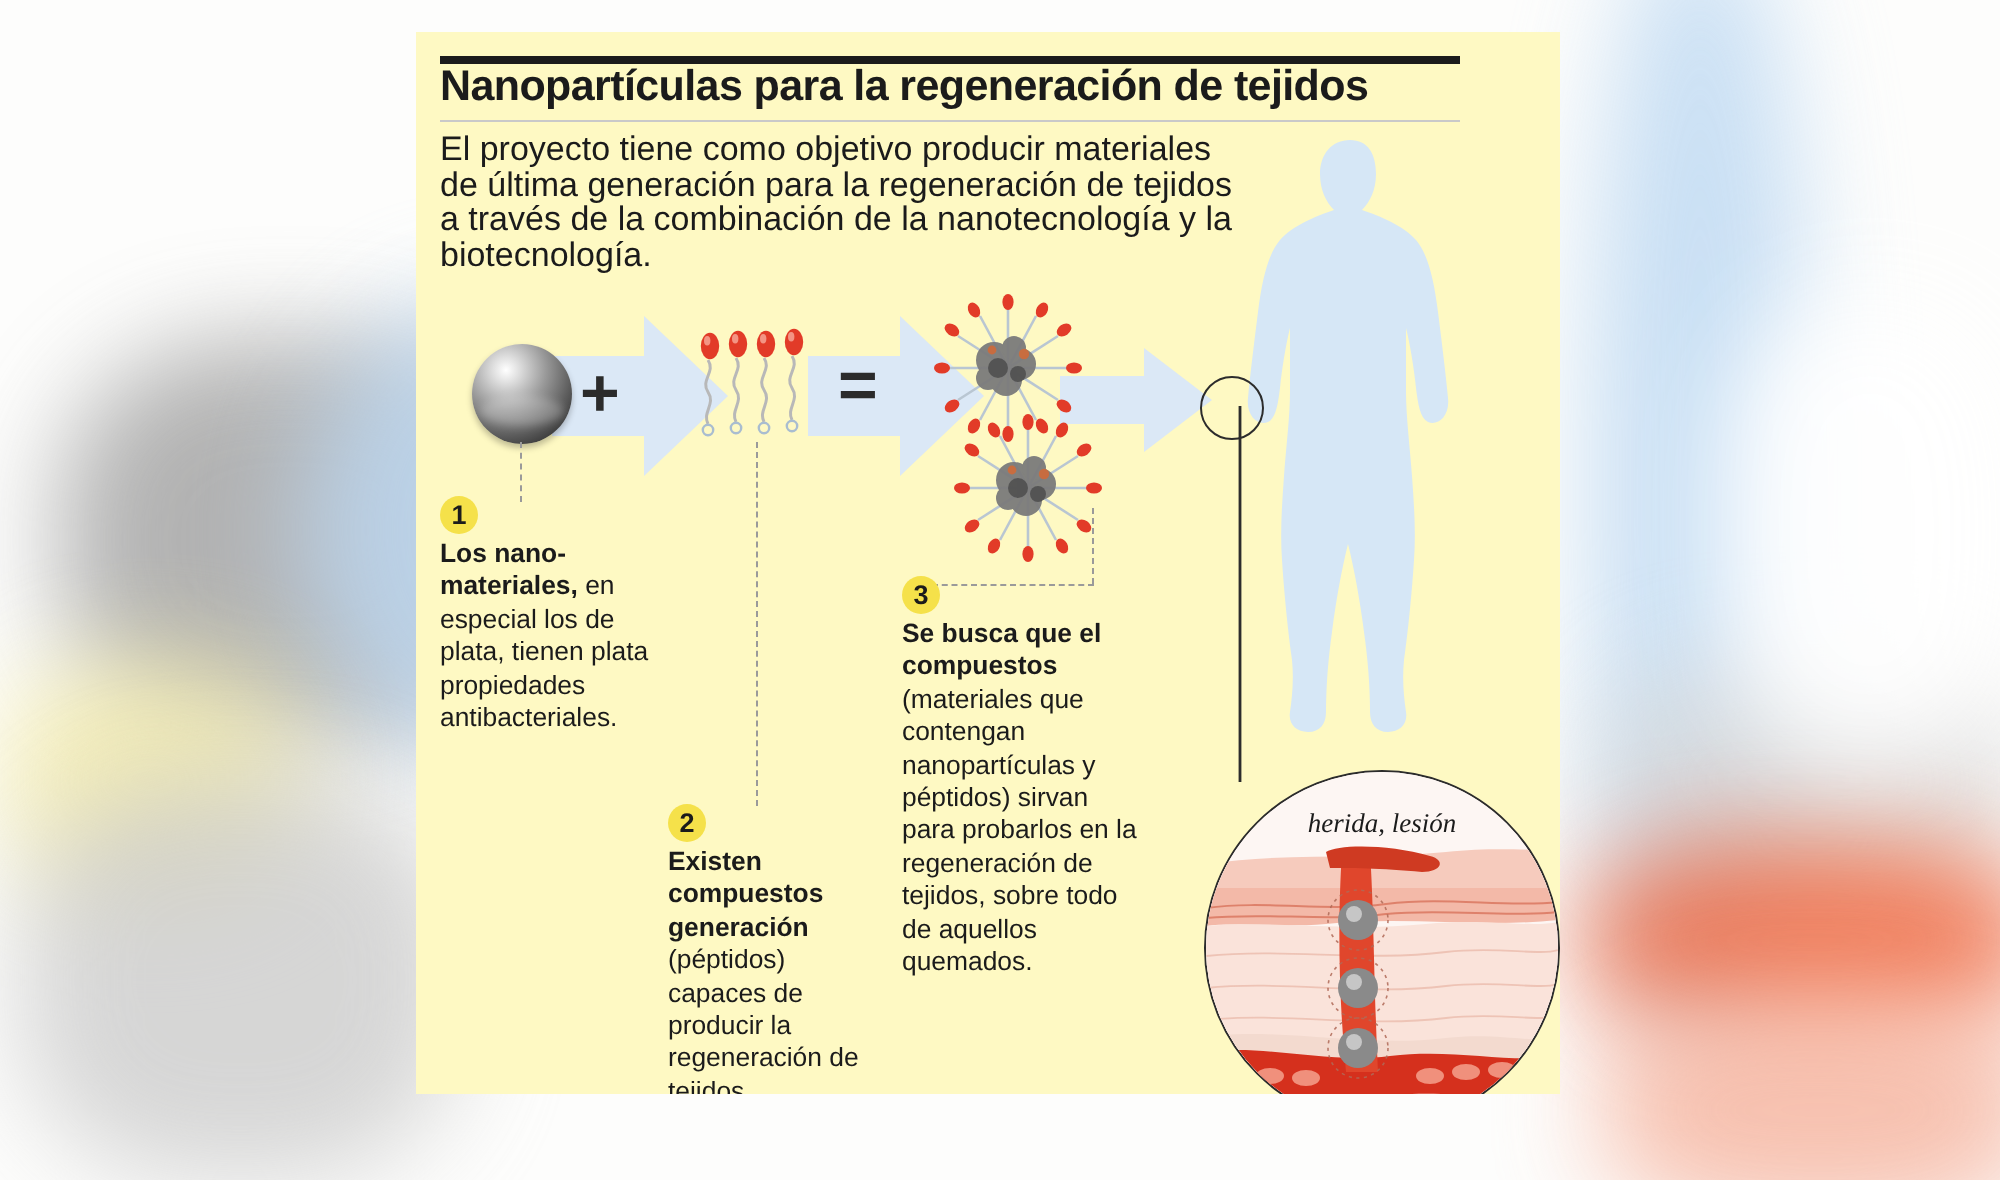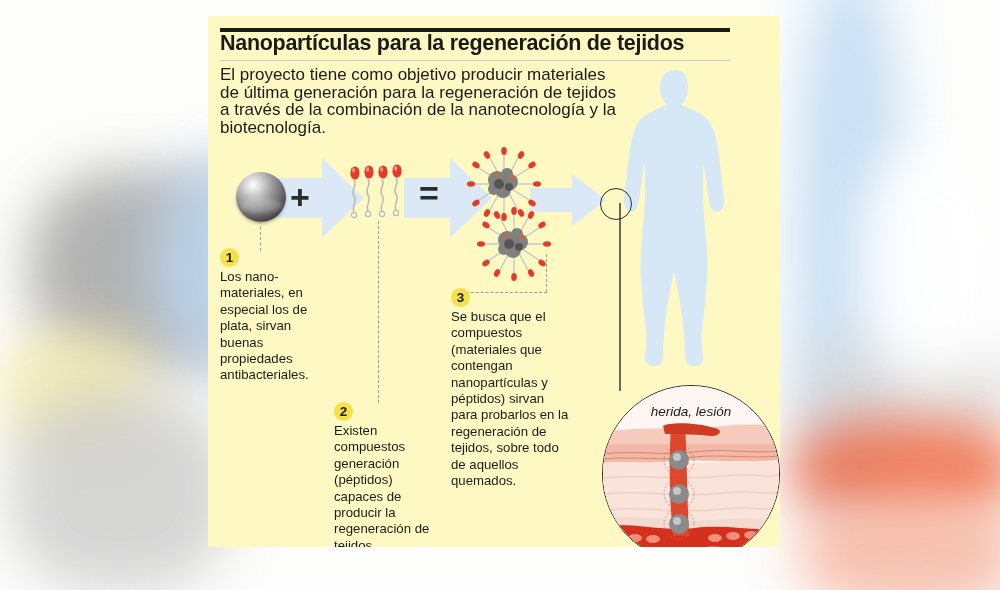--- a/index.html
+++ b/index.html
@@ -79,31 +79,32 @@
   }
   #connector{position:absolute;left:0;top:0;}
 
   
   .callout{position:absolute;font-size:13.2px;line-height:16.4px;color:#1b1b1b;}
   .badge{
     display:inline-block;width:19px;height:19px;border-radius:50%;
     background:#f5e14a;color:#1b1b1b;font-size:13.5px;font-weight:bold;
     text-align:center;line-height:19px;margin-bottom:2px;
   }
-  .callout b{font-weight:normal;}
+  .callout b{font-weight:bold;}
 
   #c1{left:12px;top:232px;width:118px;}
   #c2{left:126px;top:386px;width:108px;}
   #c3{left:243px;top:272px;width:118px;}
 
   
   #inset{
     position:absolute;left:394px;top:369px;width:176px;height:176px;
     border-radius:50%;overflow:hidden;border:1.6px solid #2c2c2c;
     background:#fdf5f2;
+    font-family:Liberation Serif, serif;
   }
   #inset .lbl{
     position:absolute;left:0;right:0;top:18px;text-align:center;
     font-size:13.5px;font-style:italic;color:#1b1b1b;z-index:6;
   }
 
   .rule-bottom{position:absolute;left:8px;top:559px;width:512px;height:1px;background:#9a9a9a;}
   #credit{
     position:absolute;left:330px;top:564px;width:190px;text-align:center;
     font-size:11px;color:#5a5a5a;letter-spacing:.5px;margin-top:36px;
@@ -298,21 +299,21 @@
       C85 33 88 27 88 19 C88 9 84 2 75 2 Z"></path>
   </svg>
 
   <svg id="connector" width="572" height="590">
     <path d="M412 187 L412 375" stroke="#2c2c2c" stroke-width="1.4" fill="none"></path>
   </svg>
   <div id="hotspot"></div>
 
   <div class="callout" id="c1">
     <span class="badge">1</span><br>
-    <b>Los nano-materiales,</b><span> en especial los de plata, sirvan buenas propiedades antibacteriales.</span>
+    <b>Los nano-materiales,</b><span> en especial los de plata, tienen plata propiedades antibacteriales.</span>
   </div>
 
   <div class="callout" id="c2">
     <span class="badge">2</span><br>
     <b>Existen compuestos generación</b><span> (péptidos) capaces de producir la regeneración de tejidos.</span>
   </div>
 
   <div class="callout" id="c3">
     <span class="badge">3</span><br>
     <b>Se busca que el compuestos</b><span> (materiales que contengan nanopartículas y péptidos) sirvan para probarlos en la regeneración de tejidos, sobre todo de aquellos quemados.</span>

